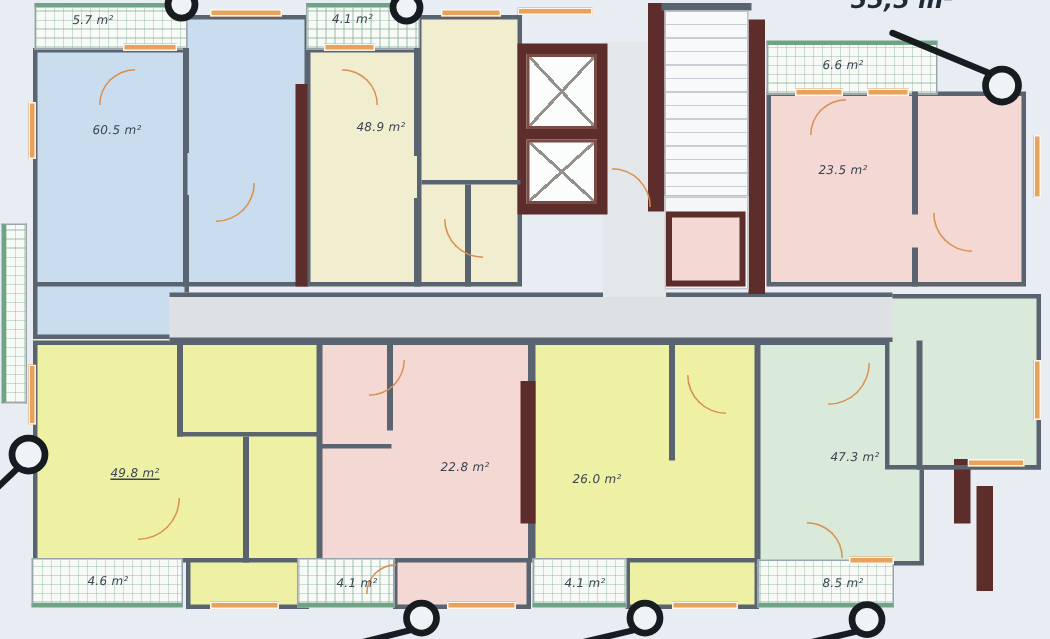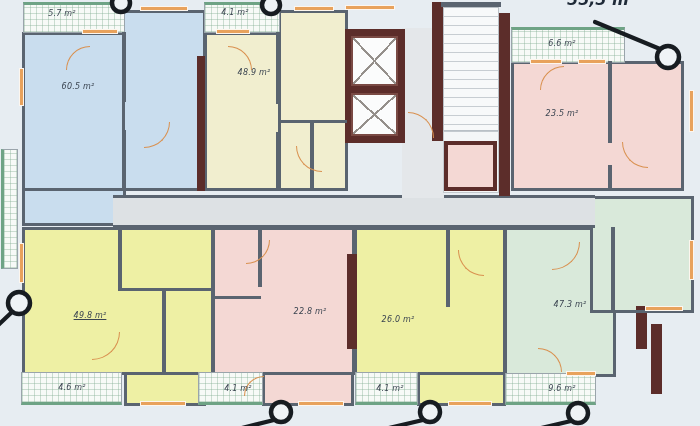--- a/index.html
+++ b/index.html
@@ -141,34 +141,34 @@
   <div class="abs door tl" style="left:540px;top:66px;width:24px;height:24px;"></div>
   <div class="abs door bl" style="left:622px;top:142px;width:26px;height:26px;"></div>
   <div class="abs door br" style="left:92px;top:332px;width:28px;height:28px;"></div>
   <div class="abs door br" style="left:246px;top:240px;width:24px;height:24px;"></div>
   <div class="abs door bl" style="left:458px;top:250px;width:26px;height:26px;"></div>
   <div class="abs door br" style="left:552px;top:242px;width:28px;height:28px;"></div>
   <div class="abs door tl" style="left:244px;top:376px;width:20px;height:20px;"></div>
   <div class="abs door tr" style="left:538px;top:348px;width:24px;height:24px;"></div>
 
   <div class="abs label" style="left:50px;top:82px;">60.5 m²</div>
-  <div class="abs label" style="left:226px;top:68px;">48.9 m²</div>
+  <div class="abs label" style="left:226px;top:80px;">48.9 m²</div>
   <div class="abs label" style="left:534px;top:109px;">23.5 m²</div>
   <div class="abs label" style="left:62px;top:311px;text-decoration:underline;">49.8 m²</div>
   <div class="abs label" style="left:282px;top:307px;">22.8 m²</div>
   <div class="abs label" style="left:370px;top:315px;">26.0 m²</div>
   <div class="abs label" style="left:542px;top:300px;">47.3 m²</div>
 
   <div class="abs label" style="left:34px;top:9px;">5.7 m²</div>
   <div class="abs label" style="left:207px;top:8px;">4.1 m²</div>
   <div class="abs label" style="left:534px;top:39px;">6.6 m²</div>
   <div class="abs label" style="left:44px;top:383px;">4.6 m²</div>
   <div class="abs label" style="left:210px;top:384px;">4.1 m²</div>
   <div class="abs label" style="left:362px;top:384px;">4.1 m²</div>
-  <div class="abs label" style="left:534px;top:384px;">9.6 m²</div>
+  <div class="abs label" style="left:534px;top:384px;">8.5 m²</div>
 
   <div class="abs cutlabel" style="left:567px;top:-10px;">55,5 m²</div>
 
   <svg id="callouts" width="700" height="426" viewBox="0 0 700 426">
     <g stroke="#171c21" stroke-width="4.2" stroke-linecap="round">
       <line x1="595" y1="22" x2="660" y2="49"></line>
       <line x1="12" y1="312" x2="-8" y2="331"></line>
       <line x1="274" y1="420" x2="226" y2="432"></line>
       <line x1="423" y1="420" x2="372" y2="432"></line>
       <line x1="571" y1="421" x2="516" y2="434"></line>

